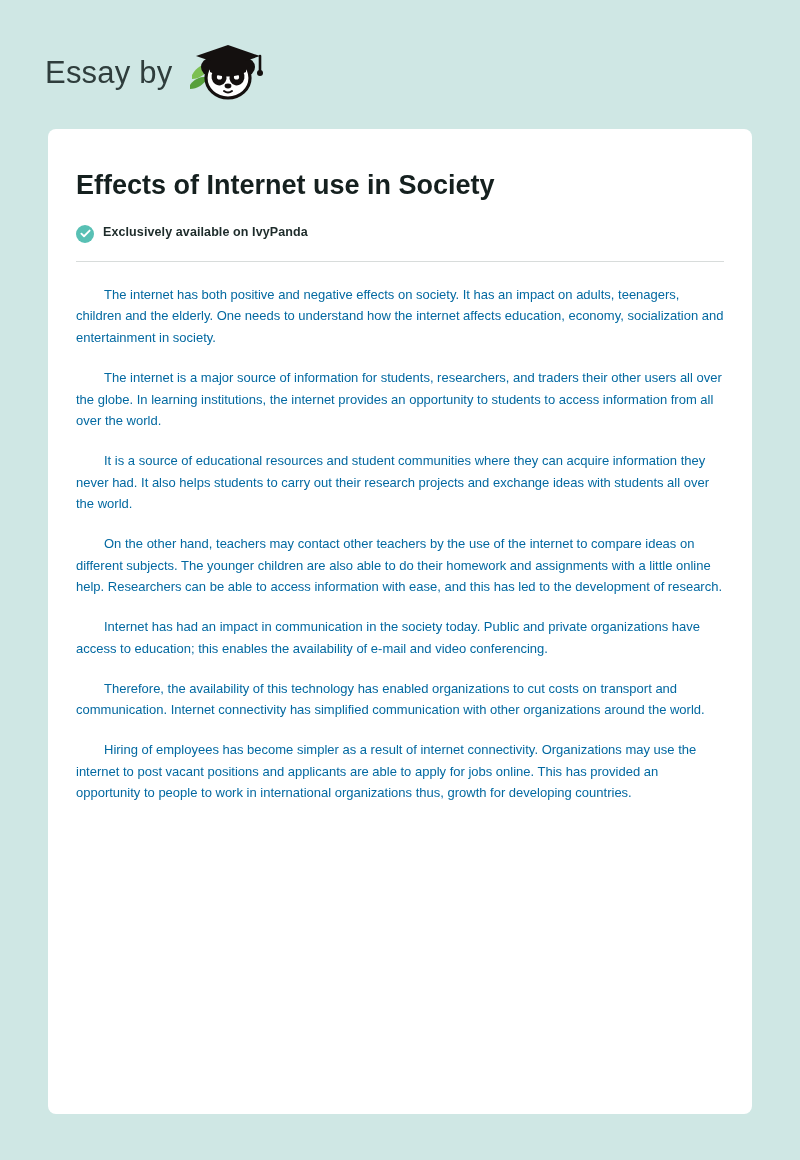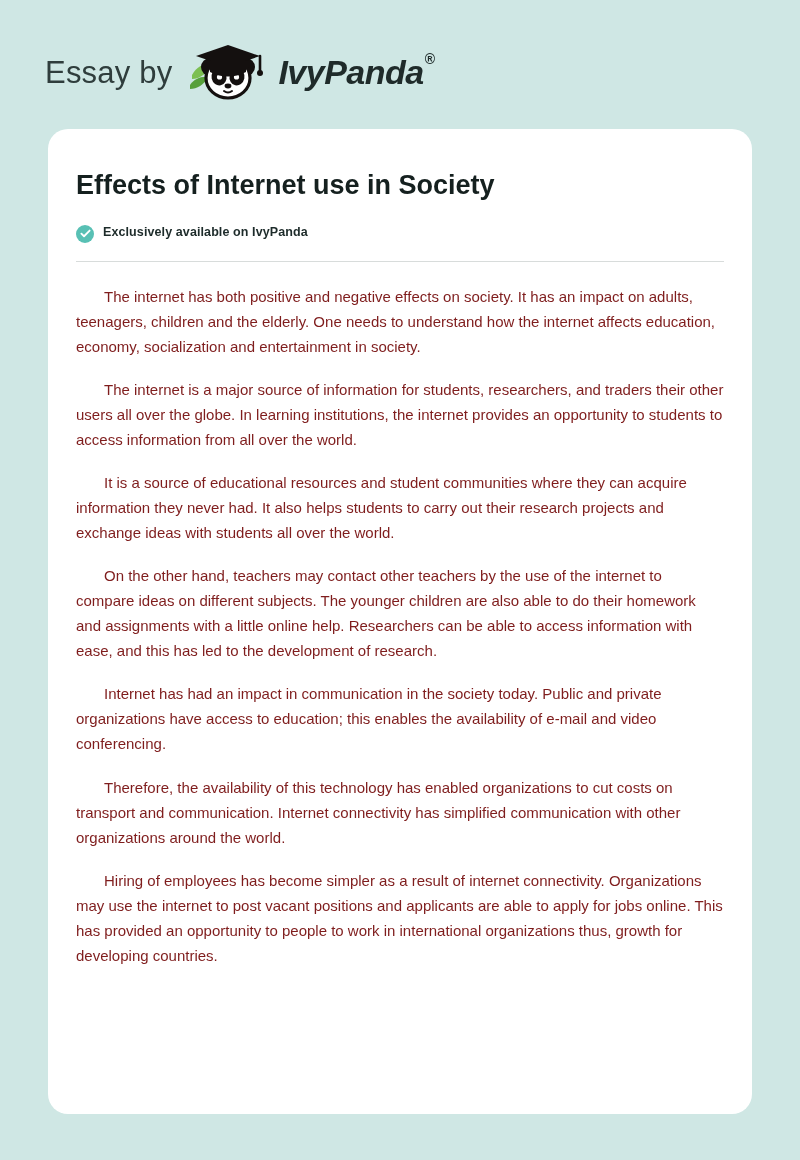--- a/index.html
+++ b/index.html
@@ -63,21 +63,21 @@
     vertical-align: super;
     position: relative;
     top: -8px;
     left: 1px;
   }
 
   
   .card {
     margin: 14px 48px 0 48px;
     background: #ffffff;
-    border-radius: 20px;
+    border-radius: 8px;
     padding: 40px 28px 48px 28px;
     min-height: 985px;
   }
   .doc-title {
     font-size: 27px;
     font-weight: bold;
     color: #15201f;
     margin: 0 0 22px 0;
     padding: 0 0 0 0;
     line-height: 1.25;
@@ -103,23 +103,23 @@
     font-weight: bold;
     color: #1d2b2a;
     letter-spacing: 0.1px;
   }
   .divider {
     border: 0;
     border-top: 1px solid #d8dcdb;
     margin: 0 0 22px 0;
   }
   .body-text p {
-    font-size: 15px;
+    font-size: 13px;
     line-height: 1.67;
-    color: #7f1d1d;
+    color: #0369a1;
     margin: 0 0 18px 0;
     text-indent: 28px;
     text-align: left;
   }
   .body-text p:last-child { margin-bottom: 12px; }
 </style>
 </head>
 <body>
 
 <div class="page">
@@ -145,21 +145,20 @@
 
           <ellipse cx="42" cy="45" rx="3.4" ry="2.4" fill="#14100f"></ellipse>
           <path d="M38 50 Q42 53 46 50" stroke="#14100f" stroke-width="2" fill="none" stroke-linecap="round"></path>
 
           <path d="M42 4 L74 15 L42 26 L10 15 Z" fill="#14100f"></path>
           <path d="M24 20 L24 31 Q42 40 60 31 L60 20" fill="#14100f"></path>
           <path d="M74 15 L74 30" stroke="#14100f" stroke-width="2.6" stroke-linecap="round"></path>
           <circle cx="74" cy="32" r="3" fill="#14100f"></circle>
         </svg>
       </span>
-      <span class="brand-name"><span>IvyPanda</span><span class="reg">®</span></span>
     </span>
   </div>
 
   <div class="card">
     <h1 class="doc-title">Effects of Internet use in Society</h1>
 
     <div class="exclusive-row">
       <span class="check-badge">
         <svg width="11" height="11" viewBox="0 0 12 12" xmlns="http://www.w3.org/2000/svg">
           <path d="M1.5 6.2 L4.4 9 L10.5 2.8" stroke="#ffffff" stroke-width="2" fill="none" stroke-linecap="round" stroke-linejoin="round"></path>

